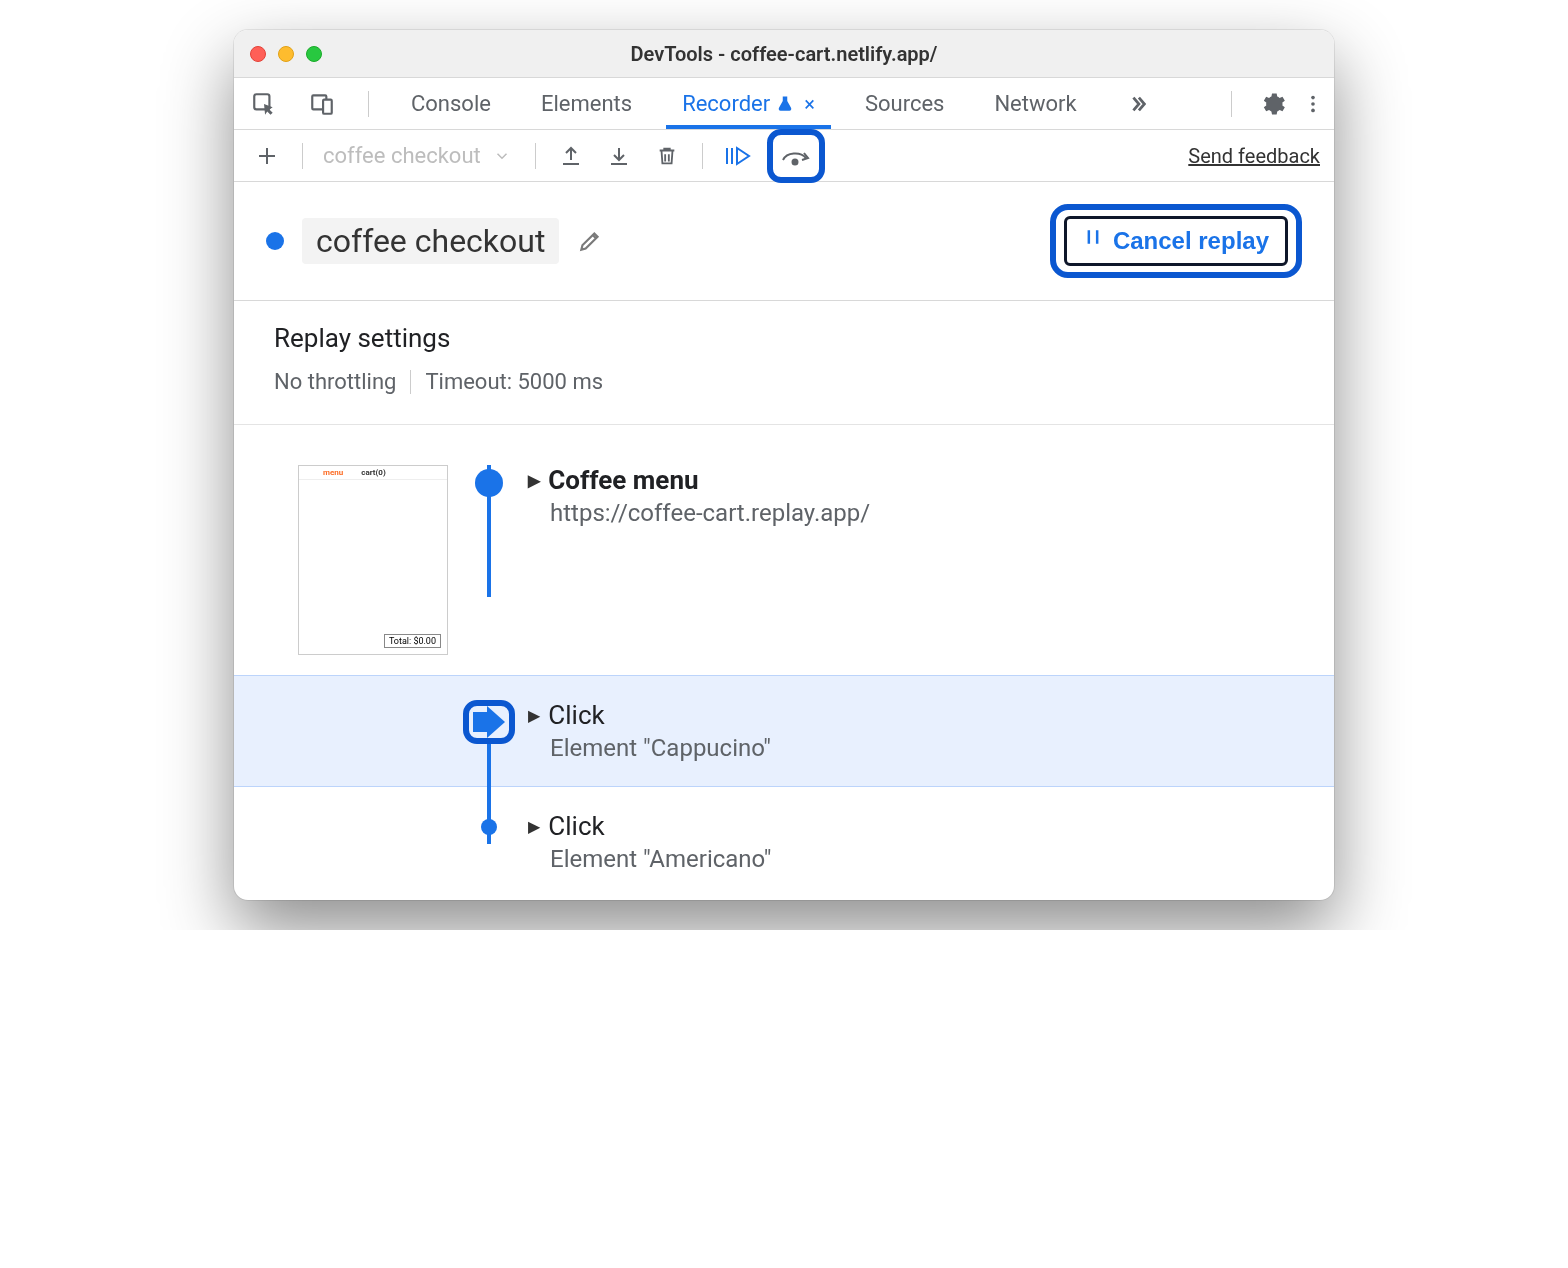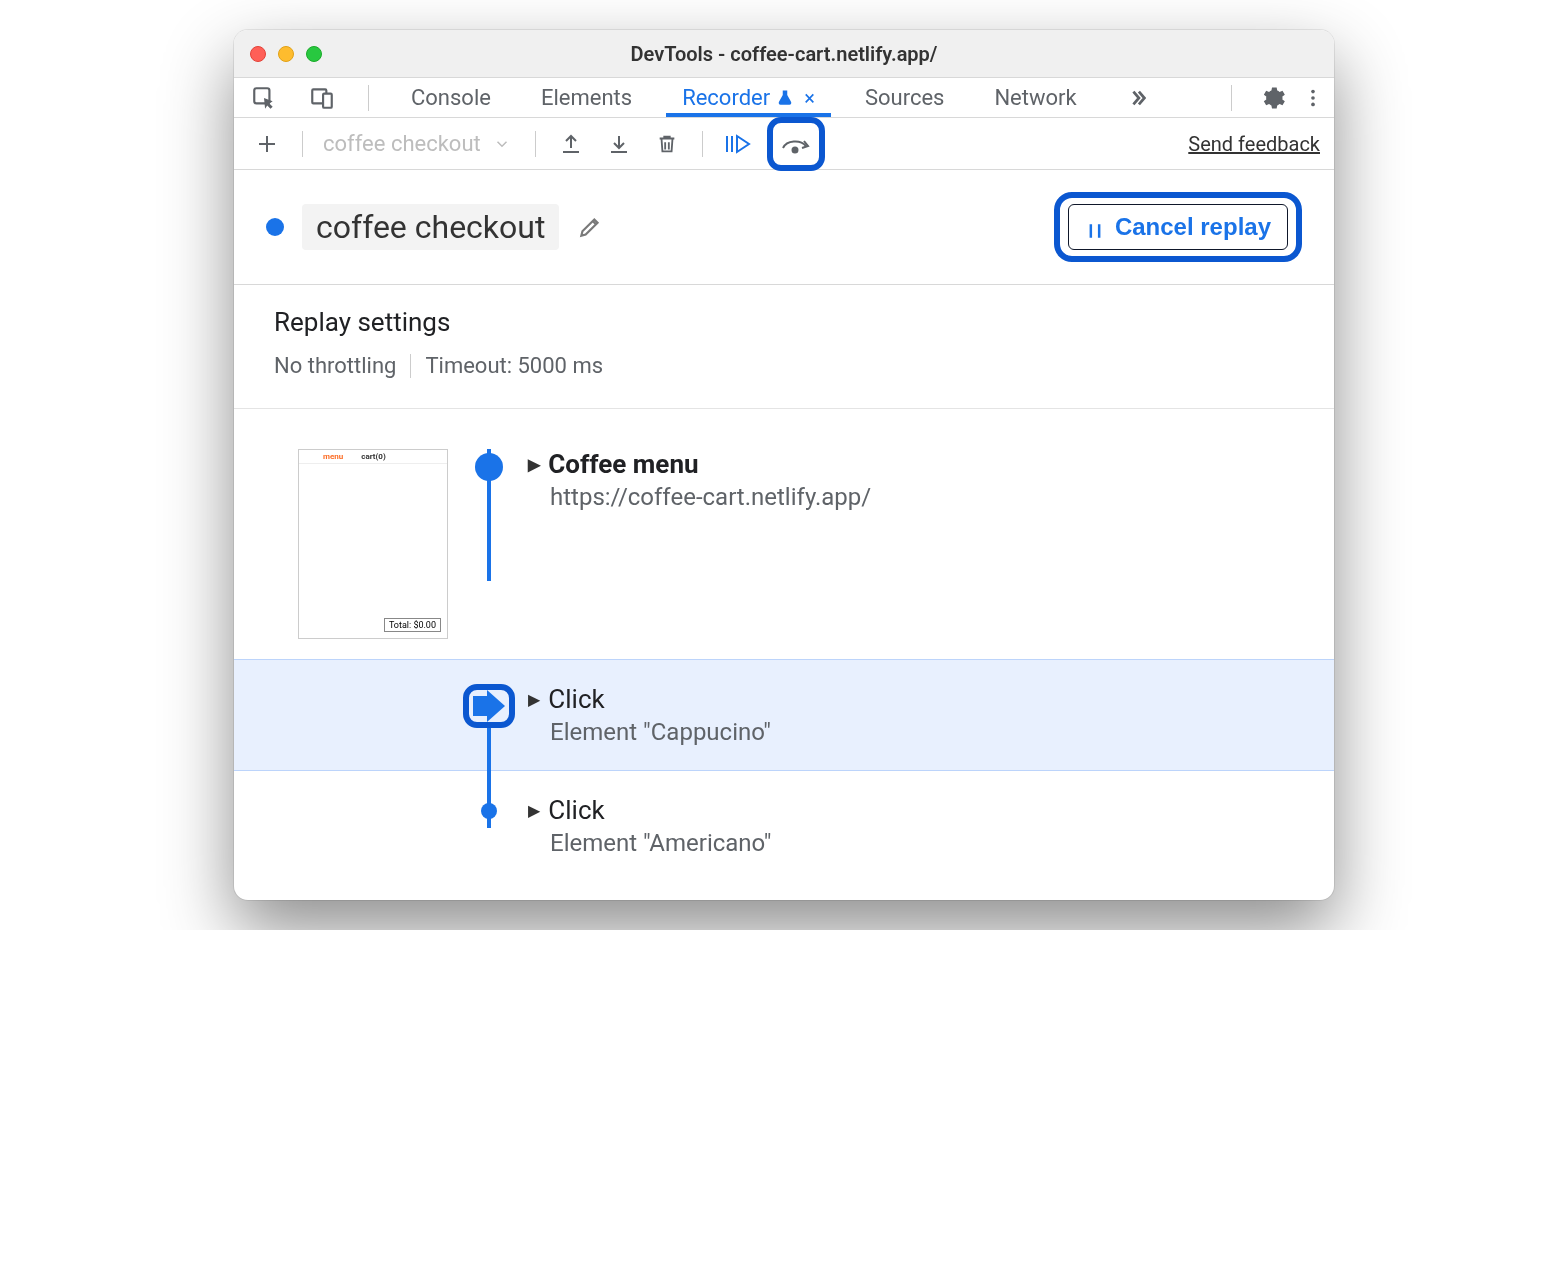--- a/index.html
+++ b/index.html
@@ -33,21 +33,21 @@
 .traffic-lights { display: flex; gap: 12px; }
 .tl { width: 16px; height: 16px; border-radius: 50%; }
 .tl.red { background: #ff5f57; border: 1px solid #e24238; }
 .tl.yellow { background: #febc2e; border: 1px solid #e1a116; }
 .tl.green { background: #28c840; border: 1px solid #1aab29; }
 .titlebar-title {
   position: absolute; left: 0; right: 0; text-align: center;
   font-size: 20px; font-weight: 600; color: #333; pointer-events: none;
 }
 .tabbar {
-  height: 40px; display: flex; align-items: center;
+  height: 52px; display: flex; align-items: center;
   padding: 0 10px; border-bottom: 1px solid #d8d8d8;
   gap: 18px; font-size: 22px; color: #555;
 }
 .tab-icon-btn { width: 40px; height: 40px; display:flex; align-items:center; justify-content:center; color:#5f6368; }
 .tab-divider { width: 1px; height: 26px; background: #ccc; margin: 0 8px; }
 .panel-tab { padding: 0 16px; height: 100%; display:flex; align-items:center; gap:6px; color:#5f6368; cursor:pointer; }
 .panel-tab.active { color:#1a73e8; border-bottom: 4px solid #1a73e8; padding-top:4px; }
 .tab-close { font-size: 20px; margin-left: 4px; }
 .tabbar-spacer { flex: 1; }
 .tabbar-right { display:flex; align-items:center; gap: 16px; color:#5f6368; }
@@ -74,21 +74,21 @@
 .edit-icon { color:#7a7a7a; }
 .header-spacer { flex:1; }
 .perf-dropdown {
   border:1px solid #ccc; border-radius: 6px; display:flex; align-items:center;
   font-size: 24px; color:#5f6368; overflow:hidden; height: 48px;
 }
 .perf-main { display:flex; align-items:center; gap:10px; padding: 0 16px; }
 .perf-arrow { border-left:1px solid #ccc; padding: 0 14px; height:100%; display:flex; align-items:center; }
 .cancel-wrap { border: 6px solid #0b57d0; border-radius: 18px; padding: 6px 8px; }
 .cancel-btn {
-  border:1px solid #0f172a; border-radius:6px; display:flex; align-items:flex-end; gap:10px;
+  border:3px solid #0f172a; border-radius:6px; display:flex; align-items:flex-start; gap:10px;
   padding: 8px 16px; font-size: 24px; color:#1a73e8; font-weight:600; background:#fff;
 }
 
 .settings-row {
   display:flex; padding: 22px 40px 30px 40px; gap: 80px; border-bottom: 1px solid #e4e4e4;
 }
 .settings-col { flex:1; }
 .settings-col h3 { font-size: 26px; font-weight:400; color:#202124; margin-bottom: 16px; }
 .settings-values { display:flex; align-items:center; gap: 0; font-size: 22px; color:#5f6368; }
 .settings-values .vdiv { width:1px; height:24px; background:#ccc; margin: 0 14px; }
@@ -294,21 +294,21 @@
       </div>
       <div class="timeline-col">
         <div class="timeline-line"></div>
         <div class="step-dot"></div>
       </div>
       <div class="step-text">
         <div class="step-head bold">
           <span class="expand-tri">▶</span>
           <span>Coffee menu</span>
         </div>
-        <div class="step-sub">https://coffee-cart.netlify.app/</div>
+        <div class="step-sub">https://coffee-cart.replay.app/</div>
       </div>
     </div>
 
     <div class="step-row current">
       <div class="thumb-col"></div>
       <div class="timeline-col">
         <div class="timeline-line"></div>
         <div class="step-arrow-box">
           <div class="step-arrow"></div>
         </div>

